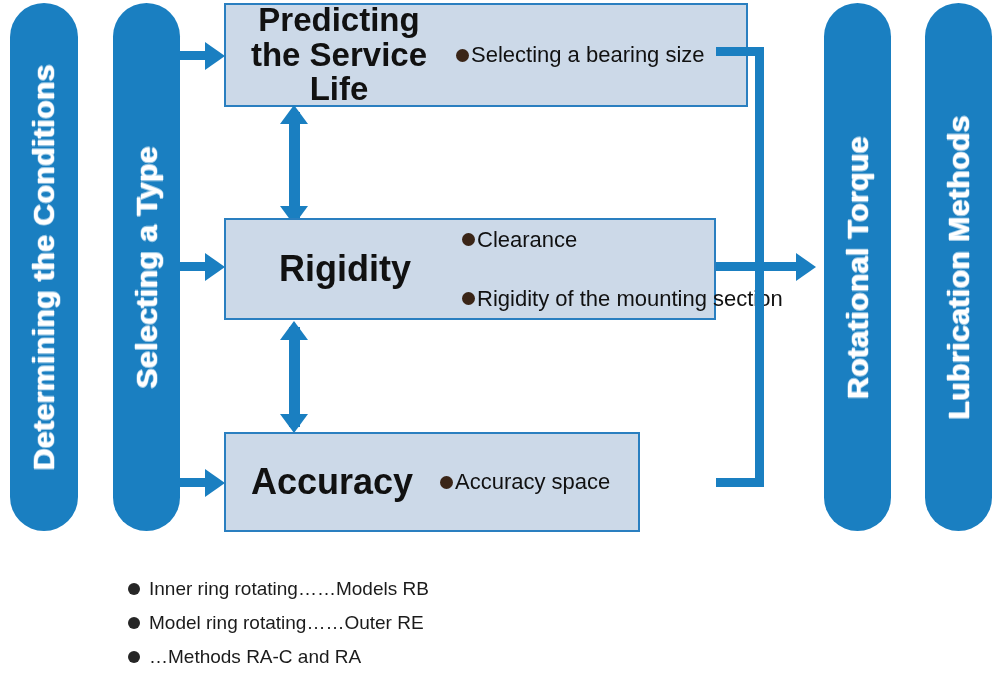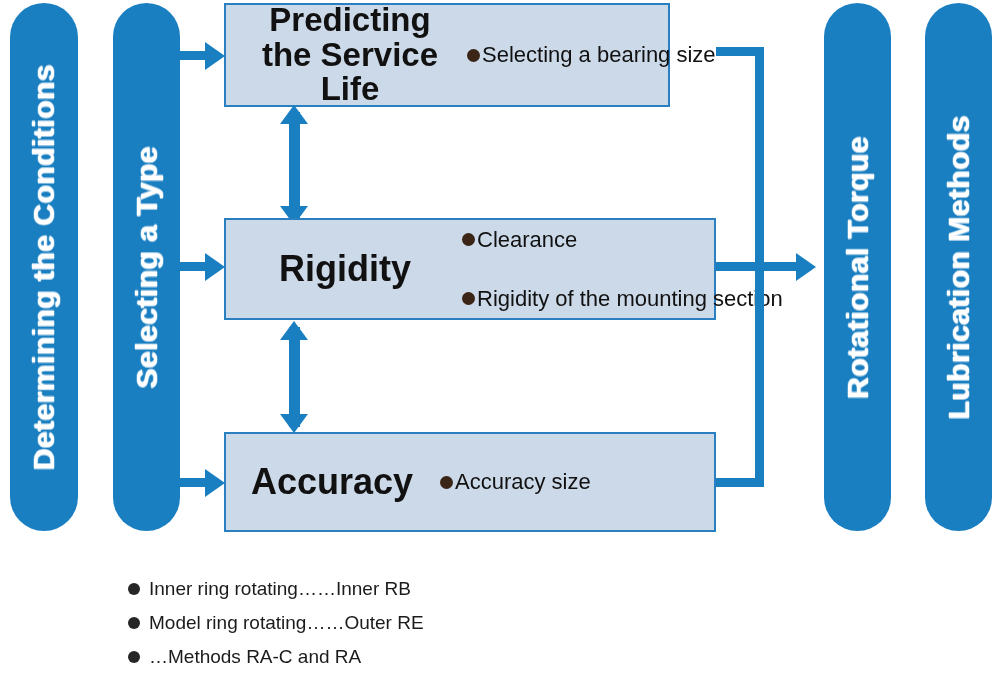--- a/index.html
+++ b/index.html
@@ -166,21 +166,21 @@
 
   <div class="hbar" style="left:180px; top:51px; width:28px;"></div>
   <div class="ahead-r" style="left:205px; top:42px;"></div>
 
   <div class="hbar" style="left:180px; top:262px; width:28px;"></div>
   <div class="ahead-r" style="left:205px; top:253px;"></div>
 
   <div class="hbar" style="left:180px; top:478px; width:28px;"></div>
   <div class="ahead-r" style="left:205px; top:469px;"></div>
 
-  <div class="panel" style="left:224px; top:3px; width:446px; height:104px; padding:0 8px 0 13px;">
+  <div class="panel" style="left:224px; top:3px; width:524px; height:104px; padding:0 8px 0 2px;">
     <div class="panel-title" style="width:222px; font-size:33px;">Predicting
 the Service Life</div>
     <div class="panel-bullets" style="padding-left:6px;">
       <div class="bullet-line">
         <span class="dot"></span>
         <span>Selecting a bearing size</span>
       </div>
     </div>
   </div>
 
@@ -199,26 +199,26 @@
         <span class="dot"></span>
         <span>Rigidity of the mounting section</span>
       </div>
     </div>
   </div>
 
   <div class="vbar" style="left:289px; top:327px; width:11px; height:100px;"></div>
   <div class="ahead-u" style="left:280px; top:321px;"></div>
   <div class="ahead-d" style="left:280px; top:414px;"></div>
 
-  <div class="panel" style="left:224px; top:432px; width:492px; height:100px; padding:0 8px 0 6px;">
+  <div class="panel" style="left:224px; top:432px; width:416px; height:100px; padding:0 8px 0 6px;">
     <div class="panel-title" style="width:200px; font-size:36px;">Accuracy</div>
     <div class="panel-bullets" style="padding-left:8px;">
       <div class="bullet-line">
         <span class="dot"></span>
-        <span>Accuracy size</span>
+        <span>Accuracy space</span>
       </div>
     </div>
   </div>
 
   <div class="hbar" style="left:716px; top:47px; width:48px;"></div>
   <div class="hbar" style="left:716px; top:478px; width:48px;"></div>
   <div class="vbar" style="left:755px; top:47px; width:9px; height:440px;"></div>
   <div class="hbar" style="left:716px; top:262px; width:84px;"></div>
   <div class="ahead-r" style="left:796px; top:253px;"></div>
 
@@ -231,21 +231,21 @@
 
   <div class="pill" style="left:925px; top:3px; width:67px; height:528px;">
     <span class="pill-label">Lubrication Methods</span>
   </div>
 
   <div id="legend">
     <div class="legend-row">
       <span class="legend-dot"></span>
       <span class="legend-lead">Inner ring rotating</span>
       <span class="legend-dots">……</span>
-      <span class="legend-tail">Inner RB</span>
+      <span class="legend-tail">Models RB</span>
     </div>
     <div class="legend-row">
       <span class="legend-dot"></span>
       <span class="legend-lead">Model ring rotating</span>
       <span class="legend-dots">……</span>
       <span class="legend-tail">Outer RE</span>
     </div>
     <div class="legend-row">
       <span class="legend-dot"></span>
       <span class="legend-dots">…</span>

